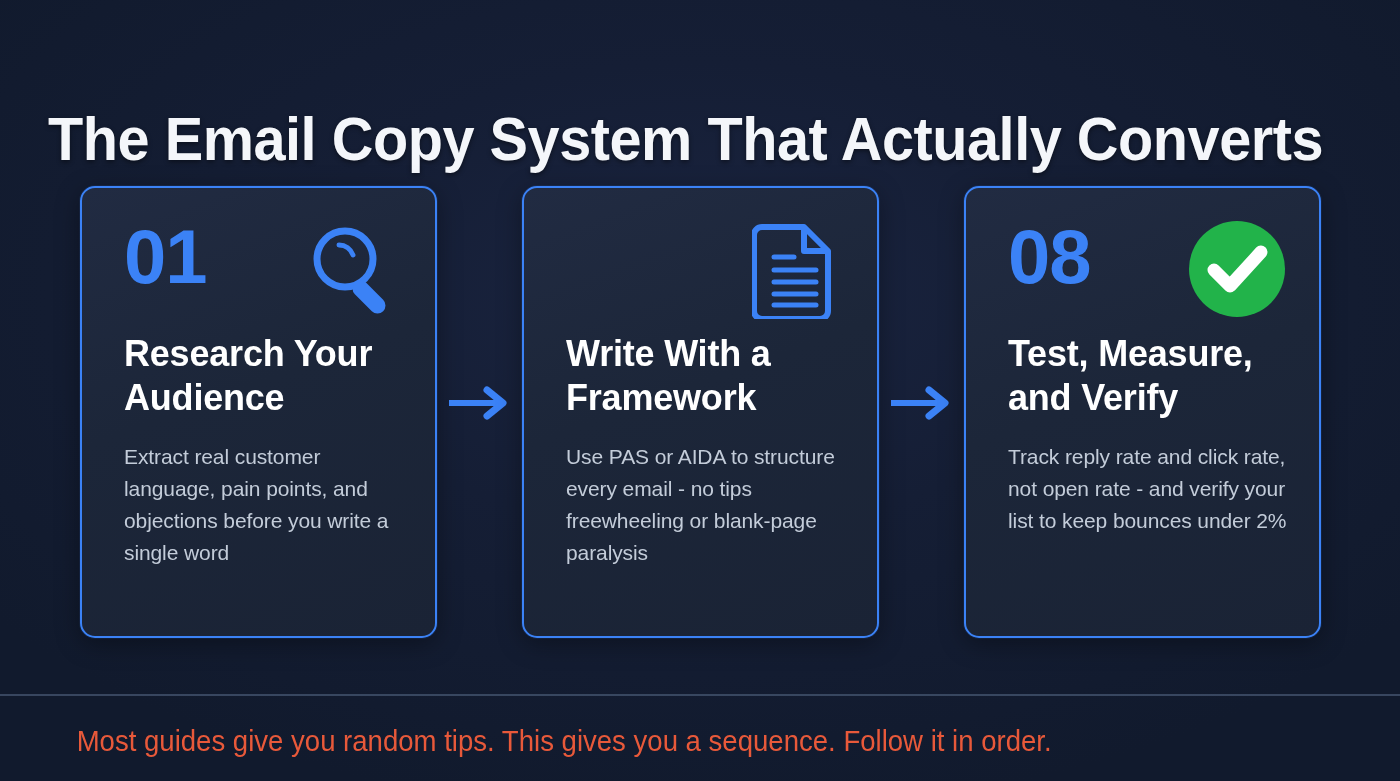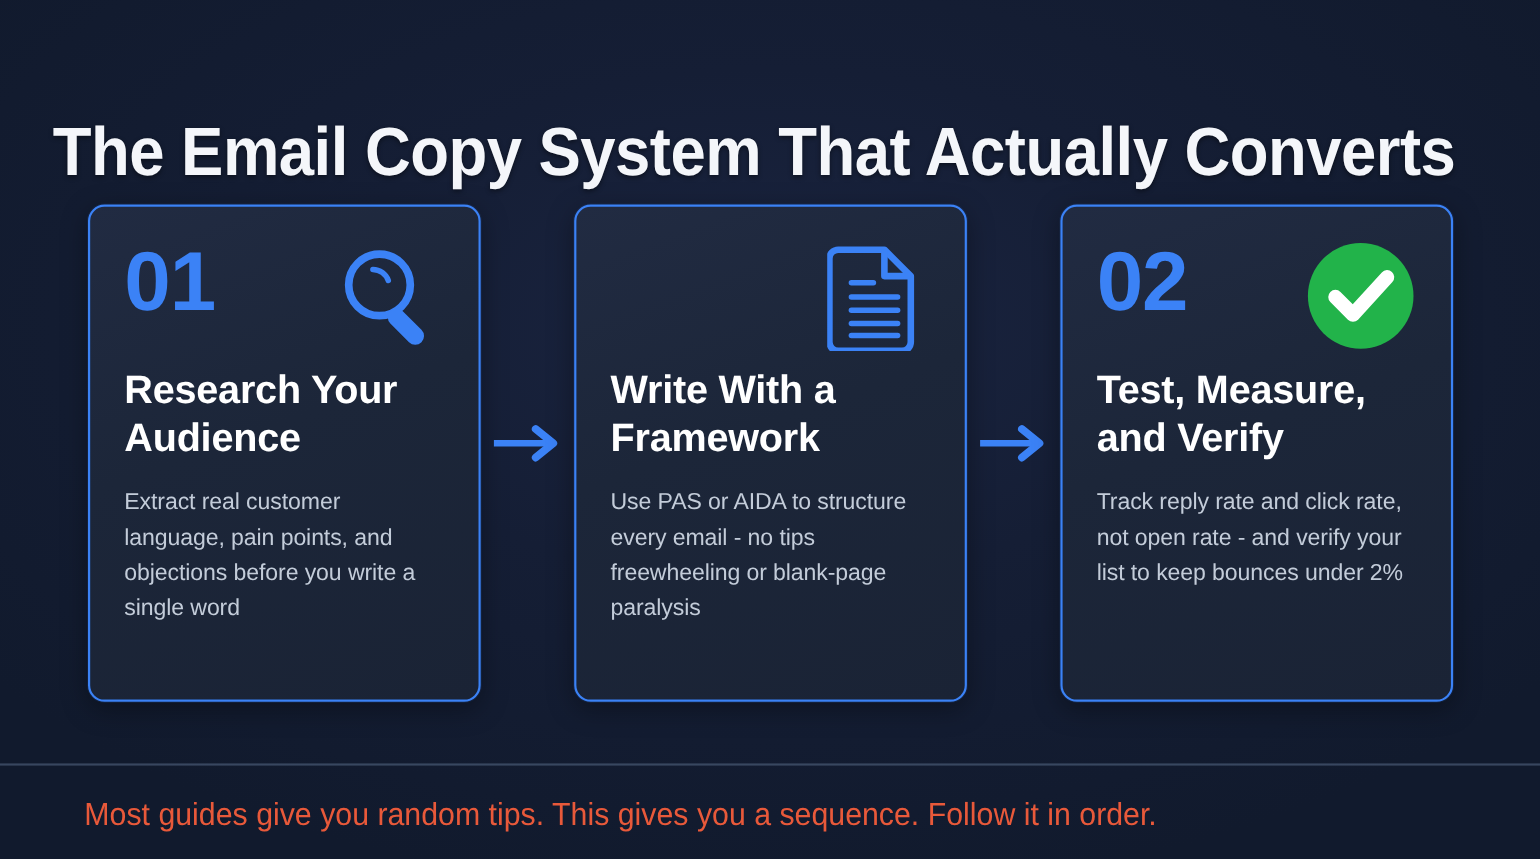--- a/index.html
+++ b/index.html
@@ -62,21 +62,21 @@
   .card {
     position: relative;
     width: 357px;
     flex: 0 0 357px;
     box-sizing: border-box;
     border: 2px solid #3b82f6;
     border-radius: 15px;
     background: linear-gradient(160deg, #212b42 0%, #1c2639 45%, #1a2335 100%);
     box-shadow: 0 0 0 1px rgba(59,130,246,0.10),
                 0 6px 24px rgba(0,0,0,0.35);
-    padding: 28px 31px 24px 31px;
+    padding: 28px 31px 24px 42px;
   }
 
   .card-head {
     position: relative;
     height: 116px;
   }
   .step-number {
     position: absolute;
     left: 0;
     top: -2px;
@@ -223,21 +223,21 @@
       <div class="arrow">
         <svg width="62" height="34" viewBox="0 0 62 34" fill="none" aria-hidden="true">
           <path d="M0 17 H50" stroke="#3b82f6" stroke-width="6" stroke-linecap="round"></path>
           <path d="M38 4 L54 17 L38 30" stroke="#3b82f6" stroke-width="7" stroke-linecap="round" stroke-linejoin="round" fill="none"></path>
         </svg>
       </div>
     </div>
 
     <div class="card">
       <div class="card-head">
-        <div class="step-number">02</div>
+        <div class="step-number">08</div>
         <div class="card-icon">
           <svg width="100" height="100" viewBox="0 0 100 100" fill="none" aria-hidden="true">
             <circle cx="50" cy="50" r="48" fill="#22b34a"></circle>
             <path d="M27 51 L43 67 L74 33" stroke="#ffffff" stroke-width="13" stroke-linecap="round" stroke-linejoin="round" fill="none"></path>
           </svg>
         </div>
       </div>
       <h2 class="card-title">Test, Measure, and Verify</h2>
       <p class="card-body">Track reply rate and click rate, not open rate - and verify your list to keep bounces under 2%</p>
     </div>

